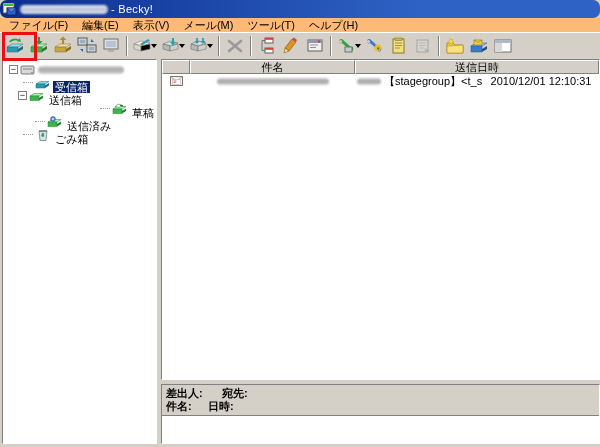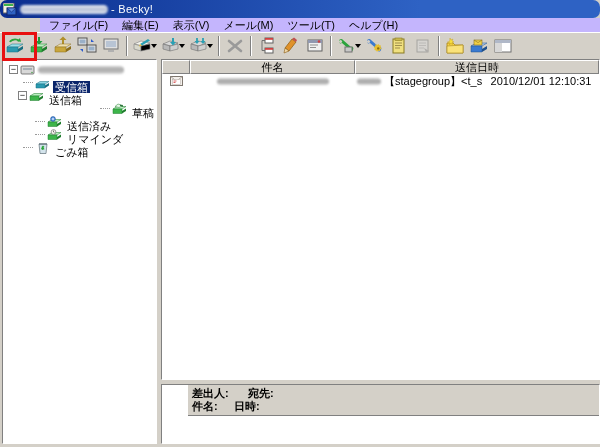--- a/index.html
+++ b/index.html
@@ -15,21 +15,21 @@
     height:18px; display:flex; align-items:center; gap:3px;
     background:linear-gradient(to right,#0b2e8f,#2e62c4 70%,#2e62c4);
     padding:0 3px; color:#fff;border-radius:7px;
   }
   .titlebar .app-ico { width:14px; height:13px; flex:0 0 auto; }
   .title-redact { width:88px; height:9px; border-radius:5px;
     background:linear-gradient(#e8ecf4,#b9c2d6,#dfe5f2); filter:blur(1px); }
   .title-text { font-size:11px; letter-spacing:0.3px; }
   
   .menubar { height:14px; display:flex; align-items:center; padding-left:2px;
-    background:#c4b5fd;margin-left:40px; }
+    background:#fdba74; }
   .menu-item { padding:0 7px; height:13px; line-height:13px; cursor:default; }
   
   .toolbar { height:27px; display:flex; align-items:center; padding:1px 1px 1px 3px;
     border-top:1px solid #ffffff; border-bottom:1px solid #808080;
     background:#d4d0c8; position:relative; }
   .tb-btn { width:24px; height:24px; display:flex; align-items:center; justify-content:center;
     flex:0 0 auto; }
   .tb-btn.narrow { width:22px; }
   .caret { width:0; height:0; border-left:3px solid transparent; border-right:3px solid transparent;
     border-top:4px solid #000; margin:0 2px 0 -2px; flex:0 0 auto; }
@@ -66,21 +66,21 @@
   .cell.c0 { width:28px; display:flex; justify-content:center; }
   .cell.c1 { width:165px; } .cell.c2 { width:128px; display:flex; align-items:center; gap:3px; }
   .cell.c3 { flex:1 1 auto; }
   .msg-redact { display:inline-block; width:112px; height:7px; border-radius:4px;
     background:linear-gradient(#cfcfcf,#a4a4a4,#d4d4d4); filter:blur(1px); }
   .msg-redact.small { width:24px; flex:0 0 auto; }
   
   .preview-panel { position:absolute; left:161px; top:326px; right:0; bottom:3px;
     background:#fff; overflow:hidden; display:flex; flex-direction:column; }
   .preview-header { background:#d4d0c8; border-bottom:1px solid #808080;
-    padding:2px 0 2px 4px; font-weight:bold; line-height:13px;margin-left:26px; }
+    padding:2px 0 2px 4px; font-weight:bold; line-height:13px; }
   .plabel { display:inline-block; }
   .plabel.w1 { width:56px; } .plabel.w2 { width:42px; }
   .preview-body { flex:1; background:#fff; }
 </style>
 </head>
 <body>
 
 <div class="titlebar">
   <svg class="app-ico" viewBox="0 0 14 13">
     <rect x="0" y="0" width="11" height="10" fill="#f4f0e6" stroke="#606060"></rect>
@@ -326,31 +326,20 @@
       <span class="conn" style="width:10px"></span>
       <svg class="t-ico" viewBox="0 0 16 12">
         <path d="M1 6l4-2.5h9L10 6z" fill="#baf0c0" stroke="#1f7d2d" stroke-width="0.5"></path>
         <path d="M1 6h9v4.5H1z" fill="#3db54a" stroke="#1f7d2d" stroke-width="0.5"></path>
         <path d="M10 10.5L14 8V5.5L10 8z" fill="#1f7d2d"></path>
         <circle cx="6" cy="3" r="2.4" fill="#5090e0" stroke="#184a90" stroke-width="0.6"></circle>
         <path d="M4.8 3h2.4M6 1.8v2.4" stroke="#fff" stroke-width="0.7"></path>
       </svg>
       <span class="tree-label">送信済み</span>
     </div>
-    <div class="tree-row" style="padding-left:32px;">
-      <span class="conn" style="width:10px"></span>
-      <svg class="t-ico" viewBox="0 0 16 12">
-        <path d="M1 6l4-2.5h9L10 6z" fill="#baf0c0" stroke="#1f7d2d" stroke-width="0.5"></path>
-        <path d="M1 6h9v4.5H1z" fill="#3db54a" stroke="#1f7d2d" stroke-width="0.5"></path>
-        <path d="M10 10.5L14 8V5.5L10 8z" fill="#1f7d2d"></path>
-        <circle cx="6.5" cy="3" r="2.4" fill="#f8f8f0" stroke="#606060" stroke-width="0.6"></circle>
-        <path d="M6.5 1.6V3l1 .8" stroke="#404040" stroke-width="0.7" fill="none"></path>
-      </svg>
-      <span class="tree-label">リマインダ</span>
-    </div>
     <div class="tree-row" style="padding-left:20px;">
       <span class="conn" style="width:10px"></span>
       <svg class="t-ico" viewBox="0 0 16 12">
         <path d="M4 2h8l-1 9.5H5z" fill="#d4e4ec" stroke="#607078" stroke-width="0.7"></path>
         <path d="M4 2h8" stroke="#607078" stroke-width="1.2"></path>
         <path d="M6.5 5l1.5-1.5L9.5 5l-1 .3 1 2-2.5.8-1-2.2 1-.3z" fill="#2ba43c"></path>
       </svg>
       <span class="tree-label">ごみ箱</span>
     </div>
   </div>

